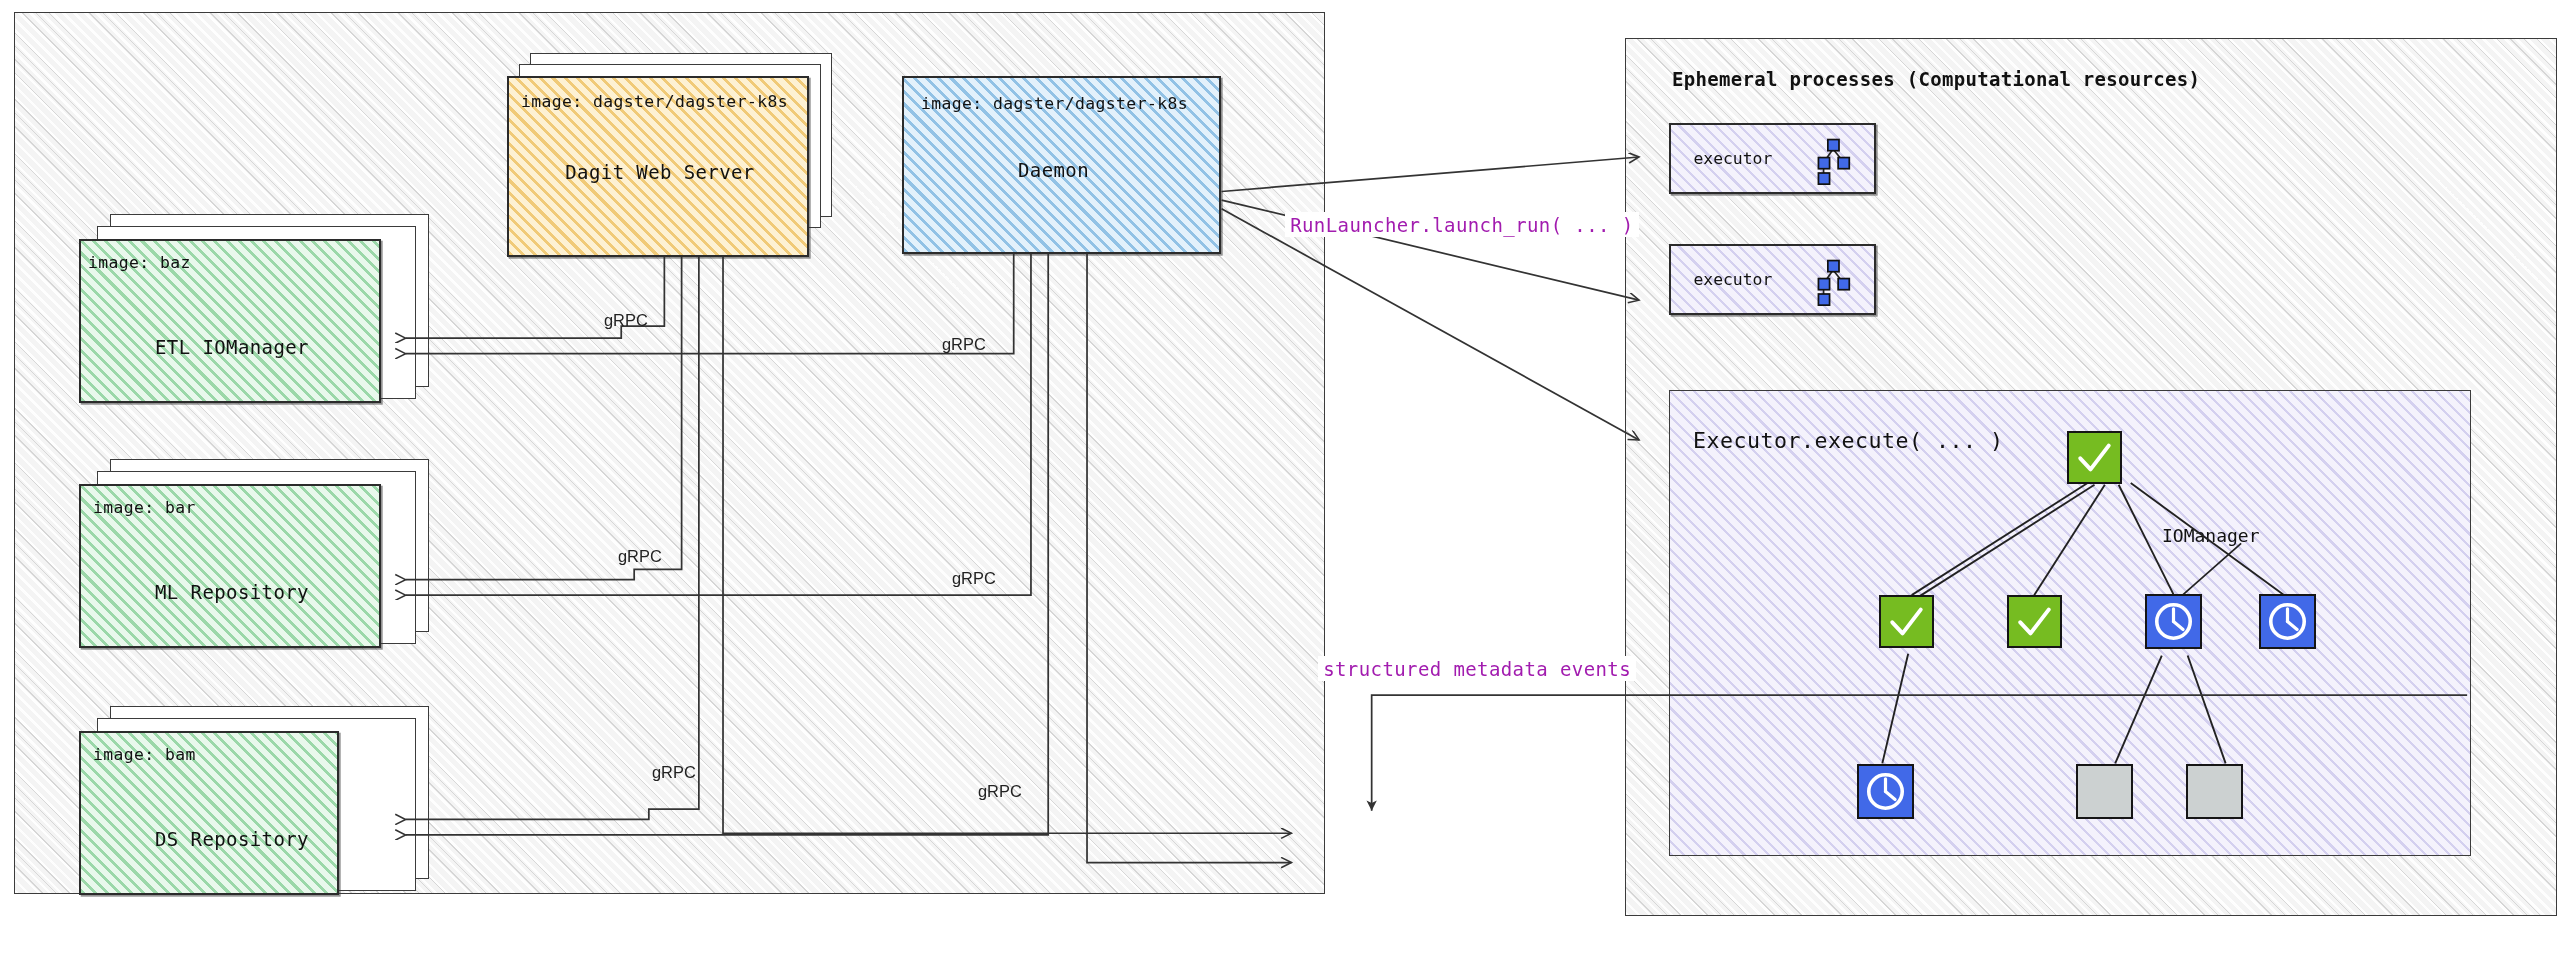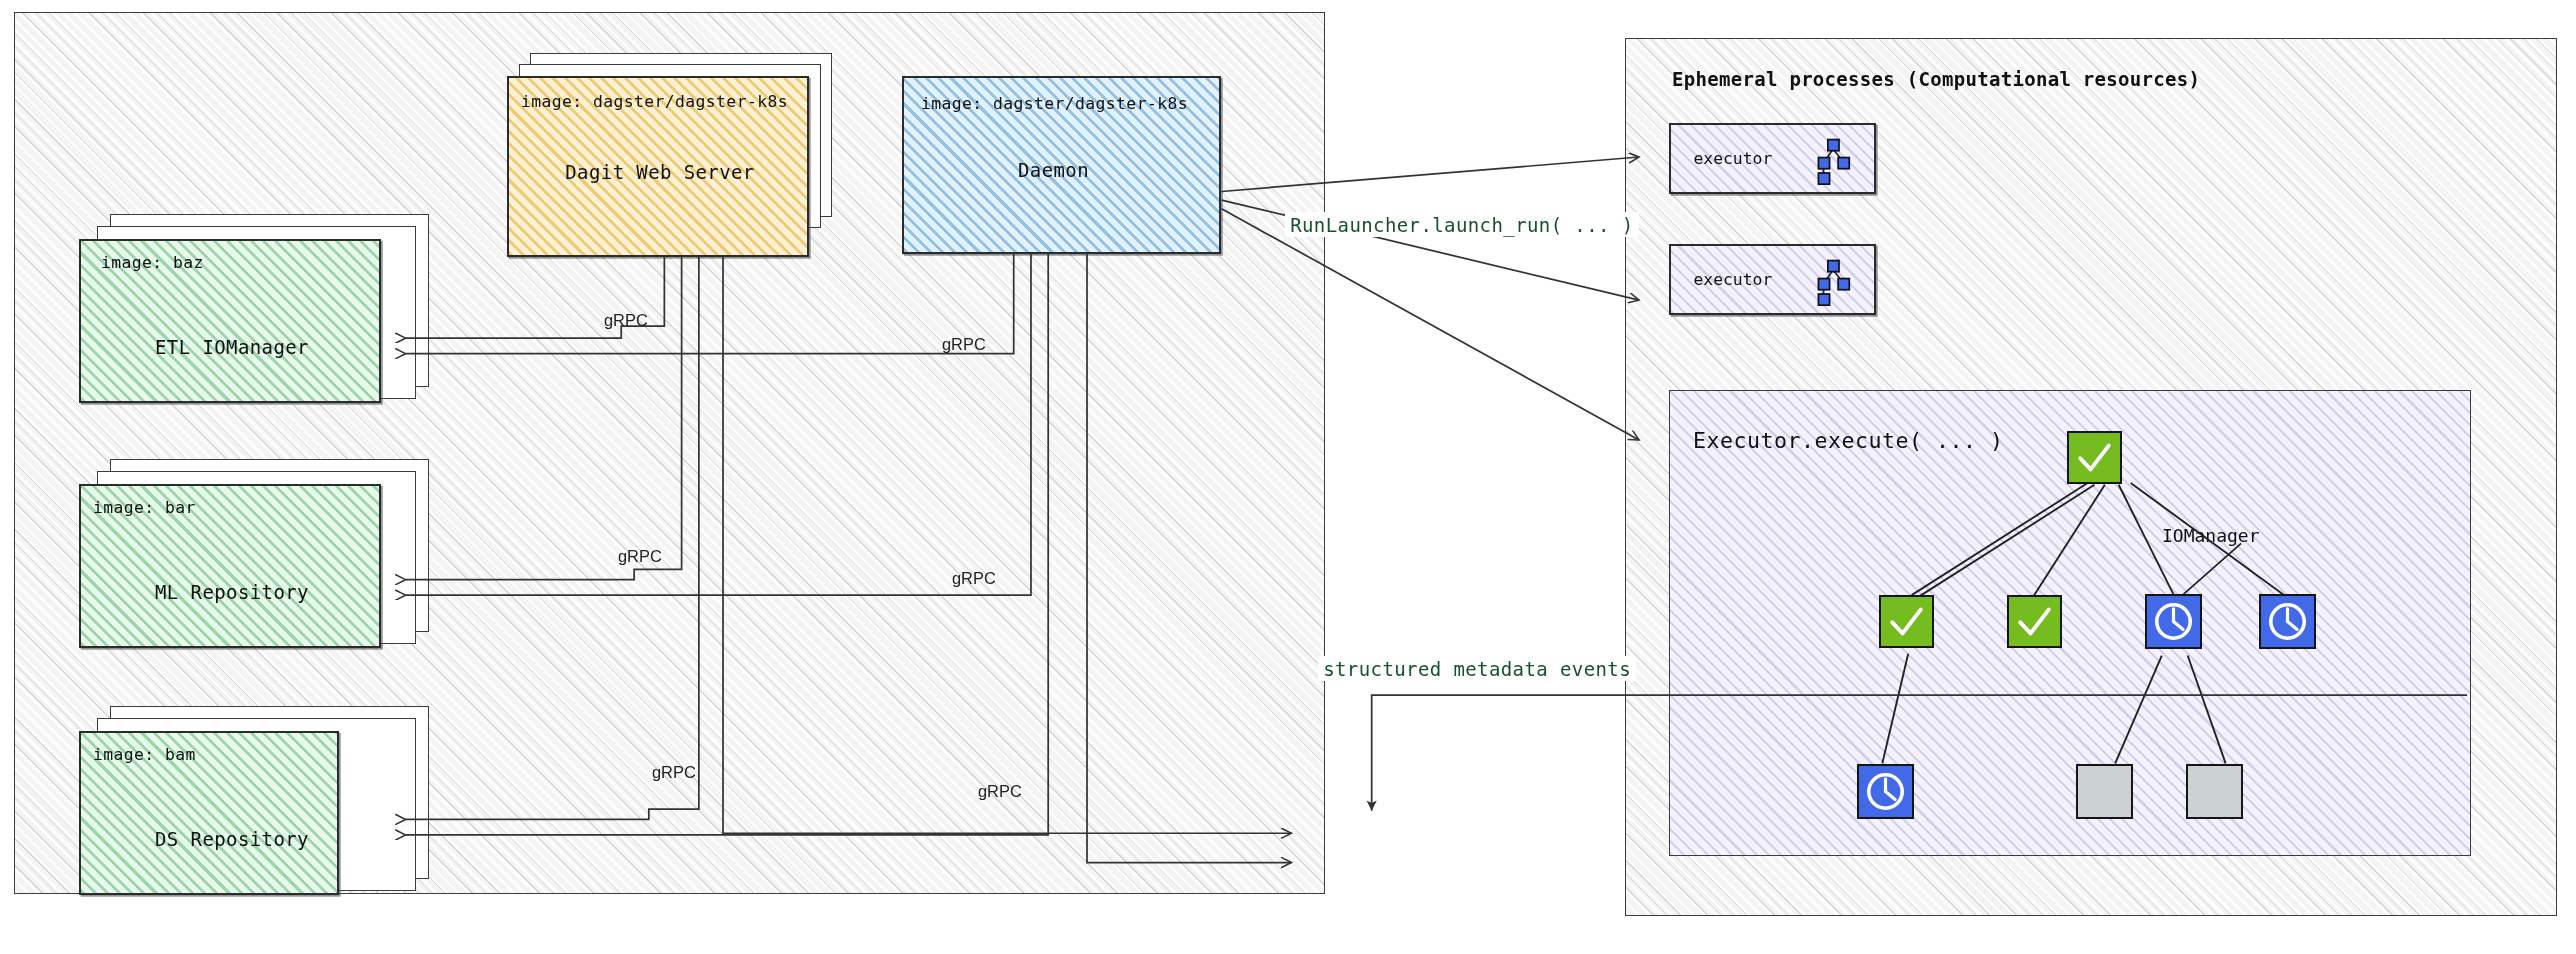--- a/index.html
+++ b/index.html
@@ -52,21 +52,21 @@
   .paper{position:absolute;background:#ffffff;border:1.7px solid #3b3b3b;box-sizing:border-box;}
 
   .lbl{position:absolute;white-space:pre;color:#111;}
   .mono{font-family:"DejaVu Sans Mono", monospace;}
   .sans{font-family:"Liberation Sans", sans-serif;}
 
   .img-lbl{font-size:16.4px;letter-spacing:0.4px;}
   .title-lbl{font-size:19px;letter-spacing:0.4px;text-align:center;}
   .section-lbl{font-size:19px;line-height:26px;letter-spacing:0.3px;}
   .grpc-lbl{font-size:16.4px;color:#222;}
-  .edge-lbl{font-size:19px;letter-spacing:0.4px;color:#14532d;background:#ffffff;padding:1.7px 5.2px;}
+  .edge-lbl{font-size:19px;letter-spacing:0.4px;color:#a21caf;background:#ffffff;padding:1.7px 5.2px;}
 
   svg.overlay{position:absolute;left:0;top:0;width:2576px;height:954px;pointer-events:none;}
 
   .dagnode{position:absolute;border:2.6px solid #151515;box-sizing:border-box;}
   .dagnode.green{background:#76bc21;}
   .dagnode.blue{background:#4169e8;}
   .dagnode.gray{background:#ccd1d1;}
   .dagnode svg{display:block;width:100%;height:100%;}
 
   .db-label{font-size:17px;color:#111;}
@@ -76,21 +76,21 @@
 
 <div class="stage">
 
   <div class="box container-box hatch-gray" style="left:14px;top:12px;width:1311px;height:882px;"></div>
 
 
   <div>
     <div class="paper" style="left:110px;top:214px;width:319px;height:173px;"></div>
     <div class="paper" style="left:97px;top:226px;width:319px;height:173px;"></div>
     <div class="box node-box hatch-green" style="left:79px;top:239px;width:302px;height:164px;">
-      <div class="lbl mono img-lbl" style="left:20px;top:12px;">image: baz</div>
+      <div class="lbl mono img-lbl" style="left:7px;top:12px;">image: baz</div>
       <div class="lbl mono title-lbl" style="left:0;top:95px;width:302px;">ETL IOManager</div>
     </div>
   </div>
 
   <div>
     <div class="paper" style="left:110px;top:459px;width:319px;height:173px;"></div>
     <div class="paper" style="left:97px;top:471px;width:319px;height:173px;"></div>
     <div class="box node-box hatch-green" style="left:79px;top:484px;width:302px;height:164px;">
       <div class="lbl mono img-lbl" style="left:12px;top:12px;">image: bar</div>
       <div class="lbl mono title-lbl" style="left:0;top:95px;width:302px;">ML Repository</div>

